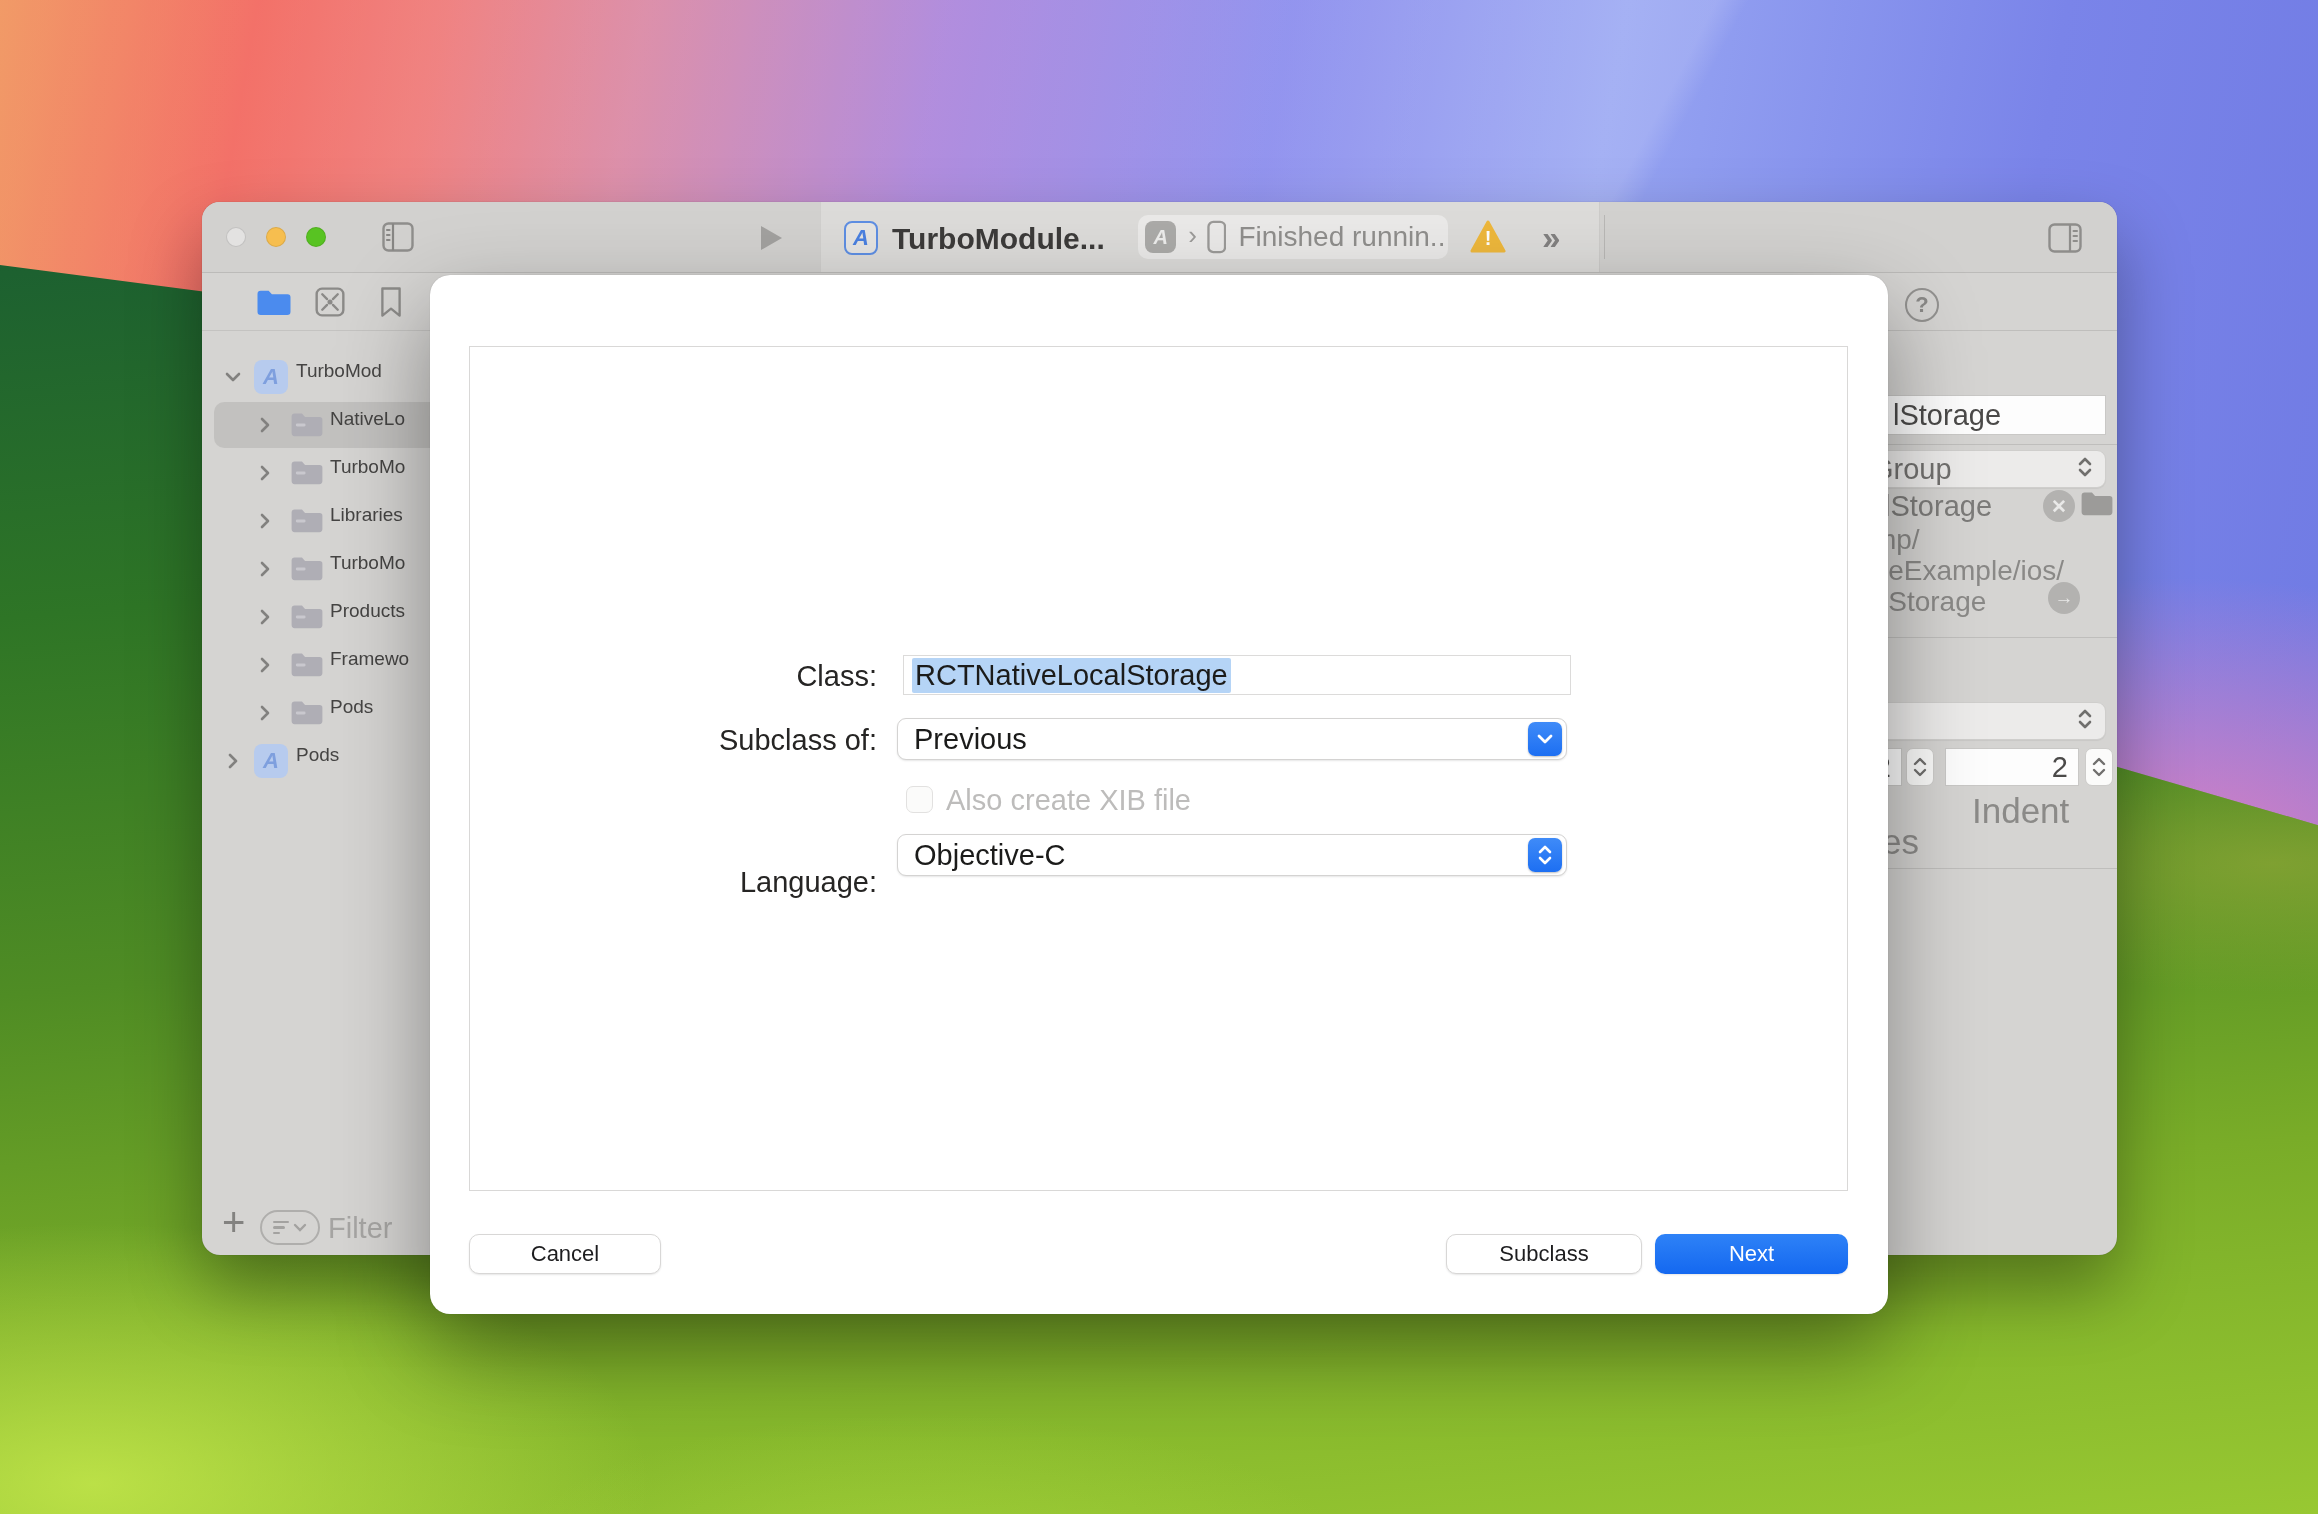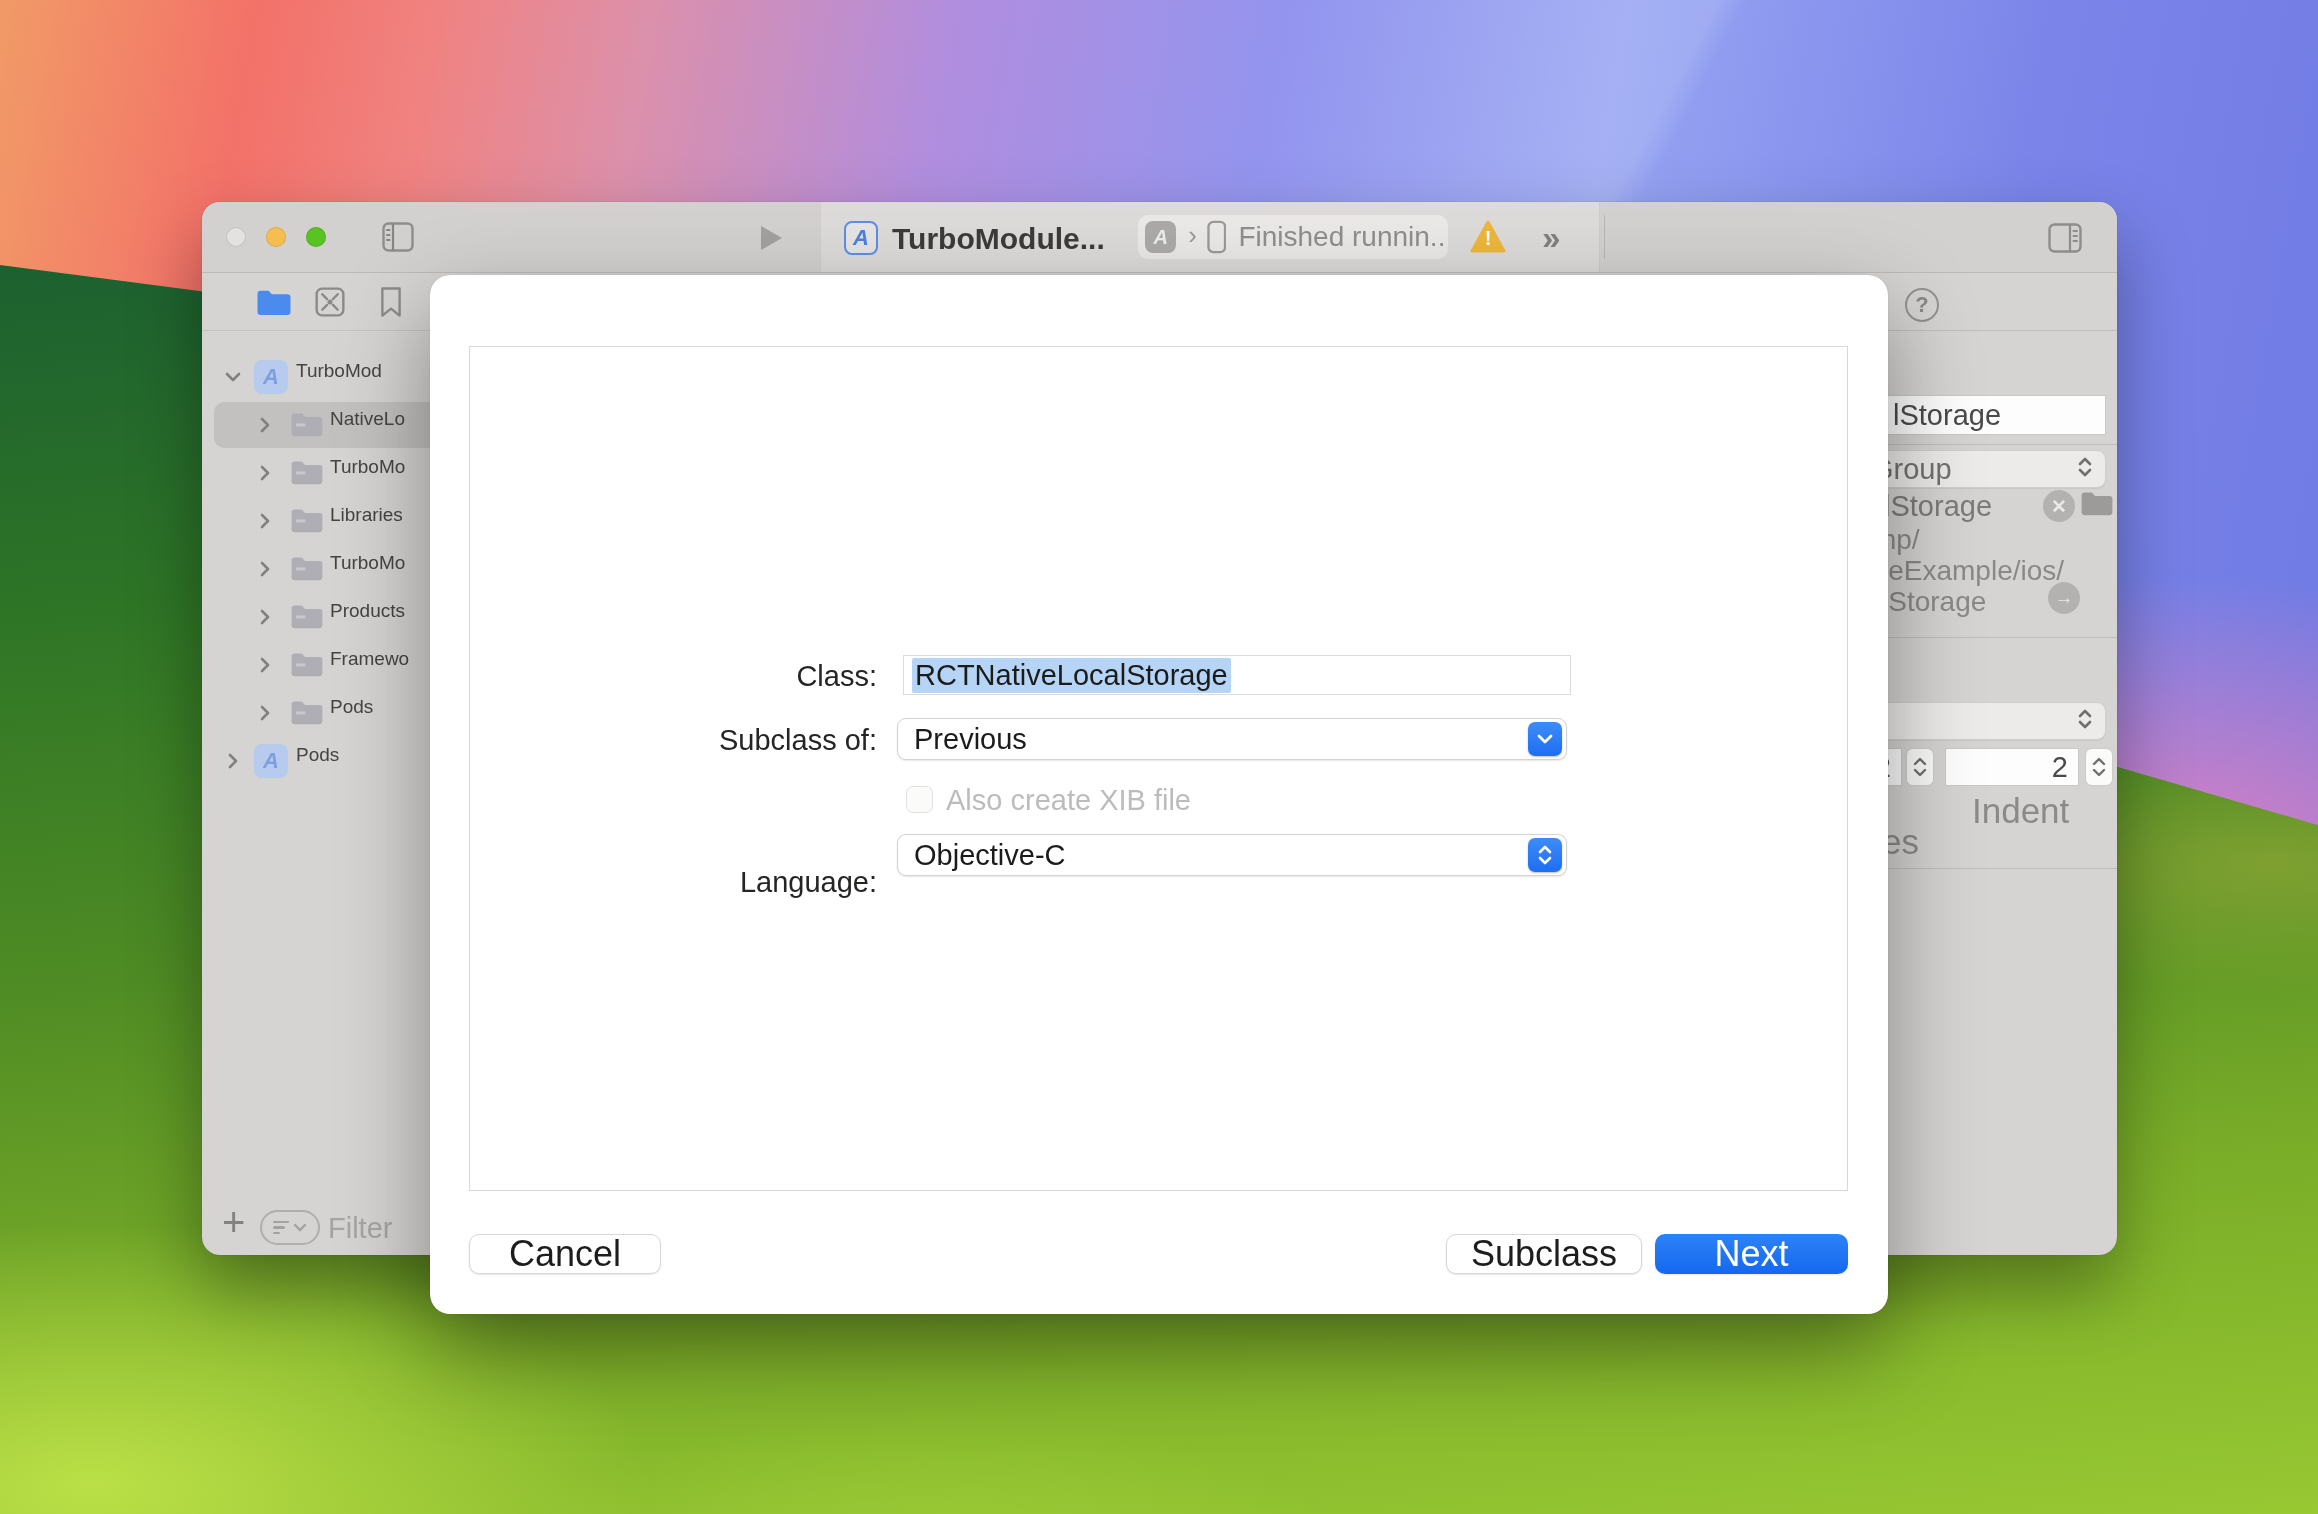--- a/index.html
+++ b/index.html
@@ -109,21 +109,21 @@
   .selspan { background:#B5D4F6; border-radius:2px; padding:1px 3px; }
   .combo { left:467px; top:443px; width:670px; height:42px; background:#fff; border:1px solid #D4D3D2; border-radius:9px;
     box-shadow:0 1px 2px rgba(0,0,0,.10); display:flex; align-items:center; padding:0 4px 0 16px; }
   .combo .btn { margin-left:auto; width:34px; height:34px; border-radius:7px;
     background:linear-gradient(180deg,#3F8BF8,#1D6FF2); display:flex; align-items:center; justify-content:center;
     box-shadow:0 1px 2px rgba(0,0,0,.25); }
   .combo .btn svg { stroke:#fff; stroke-width:2.8; fill:none; stroke-linecap:round; stroke-linejoin:round; }
   .chkbox { left:476px; top:511px; width:27px; height:27px; border:1.5px solid #E2E1E0; border-radius:7px; background:#FBFBFA; }
   .chklabel { left:516px; top:509px; font-size:29px; color:#BDBCBB; }
   .dbtn { height:40px; border-radius:10px; background:#fff; border:1px solid #D8D7D6;
-    box-shadow:0 1px 2px rgba(0,0,0,.10); font-size:36px; color:#1D1D1F;
+    box-shadow:0 1px 2px rgba(0,0,0,.10); font-size:22px; color:#1D1D1F;
     display:flex; align-items:center; justify-content:center; }
   .dbtn.primary { background:linear-gradient(180deg,#2E82F7,#1468F0); border:none; color:#fff; }
 </style>
 </head>
 <body>
 
 <div class="abs wp-sky"></div>
 <div class="abs wp-green"></div>
 
 <div class="abs win">

